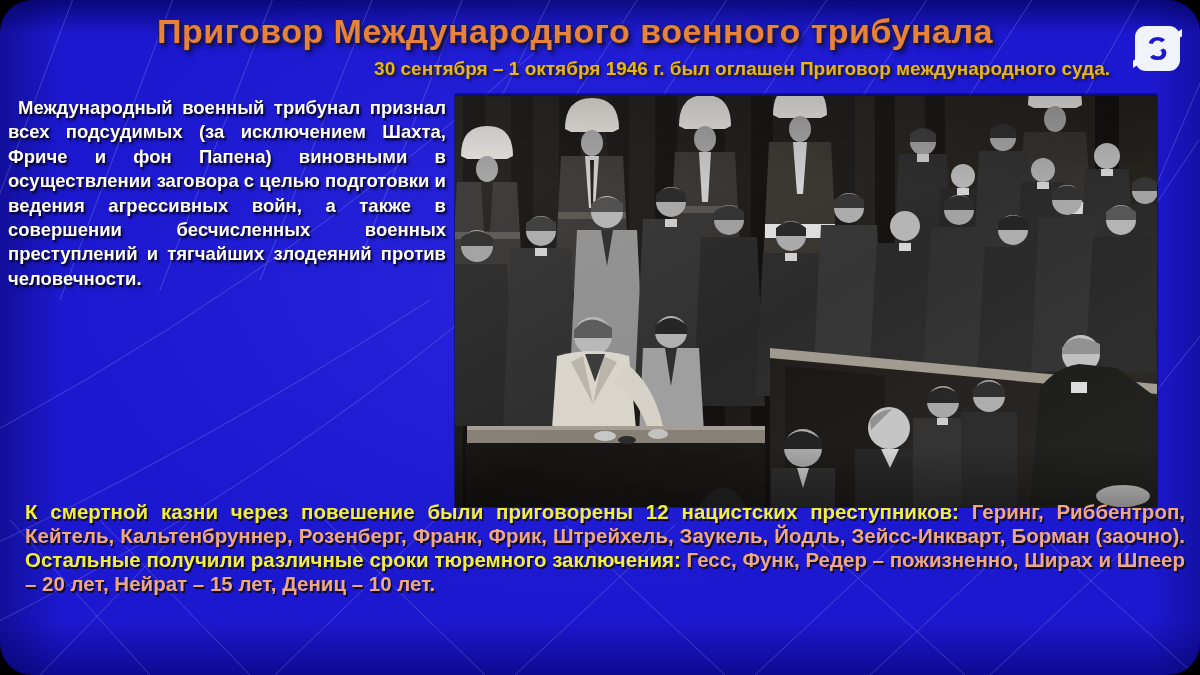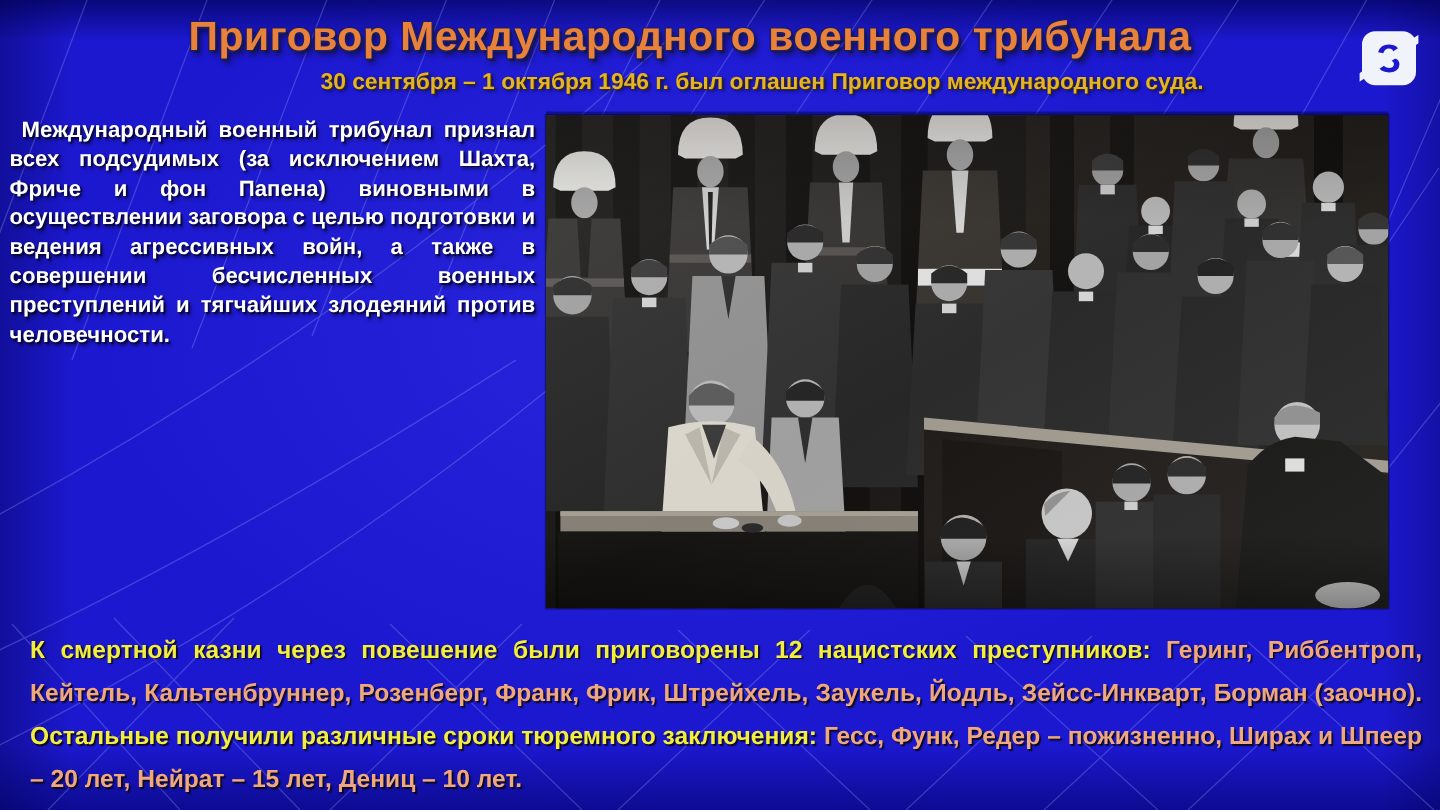--- a/index.html
+++ b/index.html
@@ -6,51 +6,53 @@
   .slide{
     position:relative;
     width:1200px;height:675px;
     overflow:hidden;
     font-family:"Liberation Sans","DejaVu Sans",sans-serif;
     background:
       radial-gradient(ellipse at 48% 40%, rgba(70,70,255,.28), rgba(0,0,0,0) 58%),
       linear-gradient(90deg, rgba(0,0,70,.38) 0%, rgba(0,0,0,0) 5%, rgba(0,0,0,0) 96%, rgba(0,0,70,.3) 100%),
       linear-gradient(180deg, #090879 0%, #1c18cf 5%, #1c18cf 92%, #0d0b92 100%),
       #1c18cf;
+    border-radius: 32px;
   }
   svg.bg{position:absolute;left:0;top:0;width:1200px;height:675px;}
   .header{position:absolute;left:40px;top:12px;width:1070px;text-align:center;}
   .header h1{
     margin:0;font-size:34px;font-weight:bold;letter-spacing:.5px;
     color:#e8813a;line-height:1.15;
     text-shadow:-1px -1px 0 #1d1d66, 1px -1px 0 #1d1d66, -1px 1px 0 #1d1d66,
                  2px 2px 0 #151550, 3px 4px 5px rgba(0,0,0,.55);
   }
   .subtitle{
     margin:7px 0 0 120px;font-size:19px;font-weight:bold;color:#e5b422;
     text-shadow:1px 1px 0 #3a2a05, 2px 2px 3px rgba(0,0,0,.6);
+    text-align:right;
   }
   .logo{position:absolute;left:1133px;top:24px;width:49px;height:49px;}
   .left-col{
     position:absolute;left:8px;top:96px;width:438px;
     font-size:18.5px;font-weight:bold;color:#fff;line-height:24.4px;
     text-align:justify;
     text-shadow:1.5px 1.5px 1px rgba(5,5,45,.85), 2px 3px 3px rgba(0,0,0,.45);
   }
   .left-col p{margin:0 0 25px 0;}
   .left-col p:first-child{text-indent:10px;}
   .photo{
     position:absolute;left:455px;top:96px;width:702px;height:411px;
     outline:1px solid rgba(10,10,60,.55);
     box-shadow:0 -3px 0 rgba(0,0,50,.45);
   }
   .photo svg{display:block;width:100%;height:100%;}
   .bottom{
-    position:absolute;left:25px;top:524px;width:1160px;
-    font-size:20.5px;font-weight:bold;line-height:36px;text-align:justify;
+    position:absolute;left:25px;top:500px;width:1160px;
+    font-size:20.5px;font-weight:bold;line-height:24px;text-align:justify;
     text-shadow:1.5px 1.5px 1px rgba(10,5,0,.85);
   }
   .bottom p{margin:0;}
   .yellow{color:#f2ee3e;}
   .salmon{color:#efa87e;}
 </style>
 </head>
 <body>
 
 <div class="slide">

